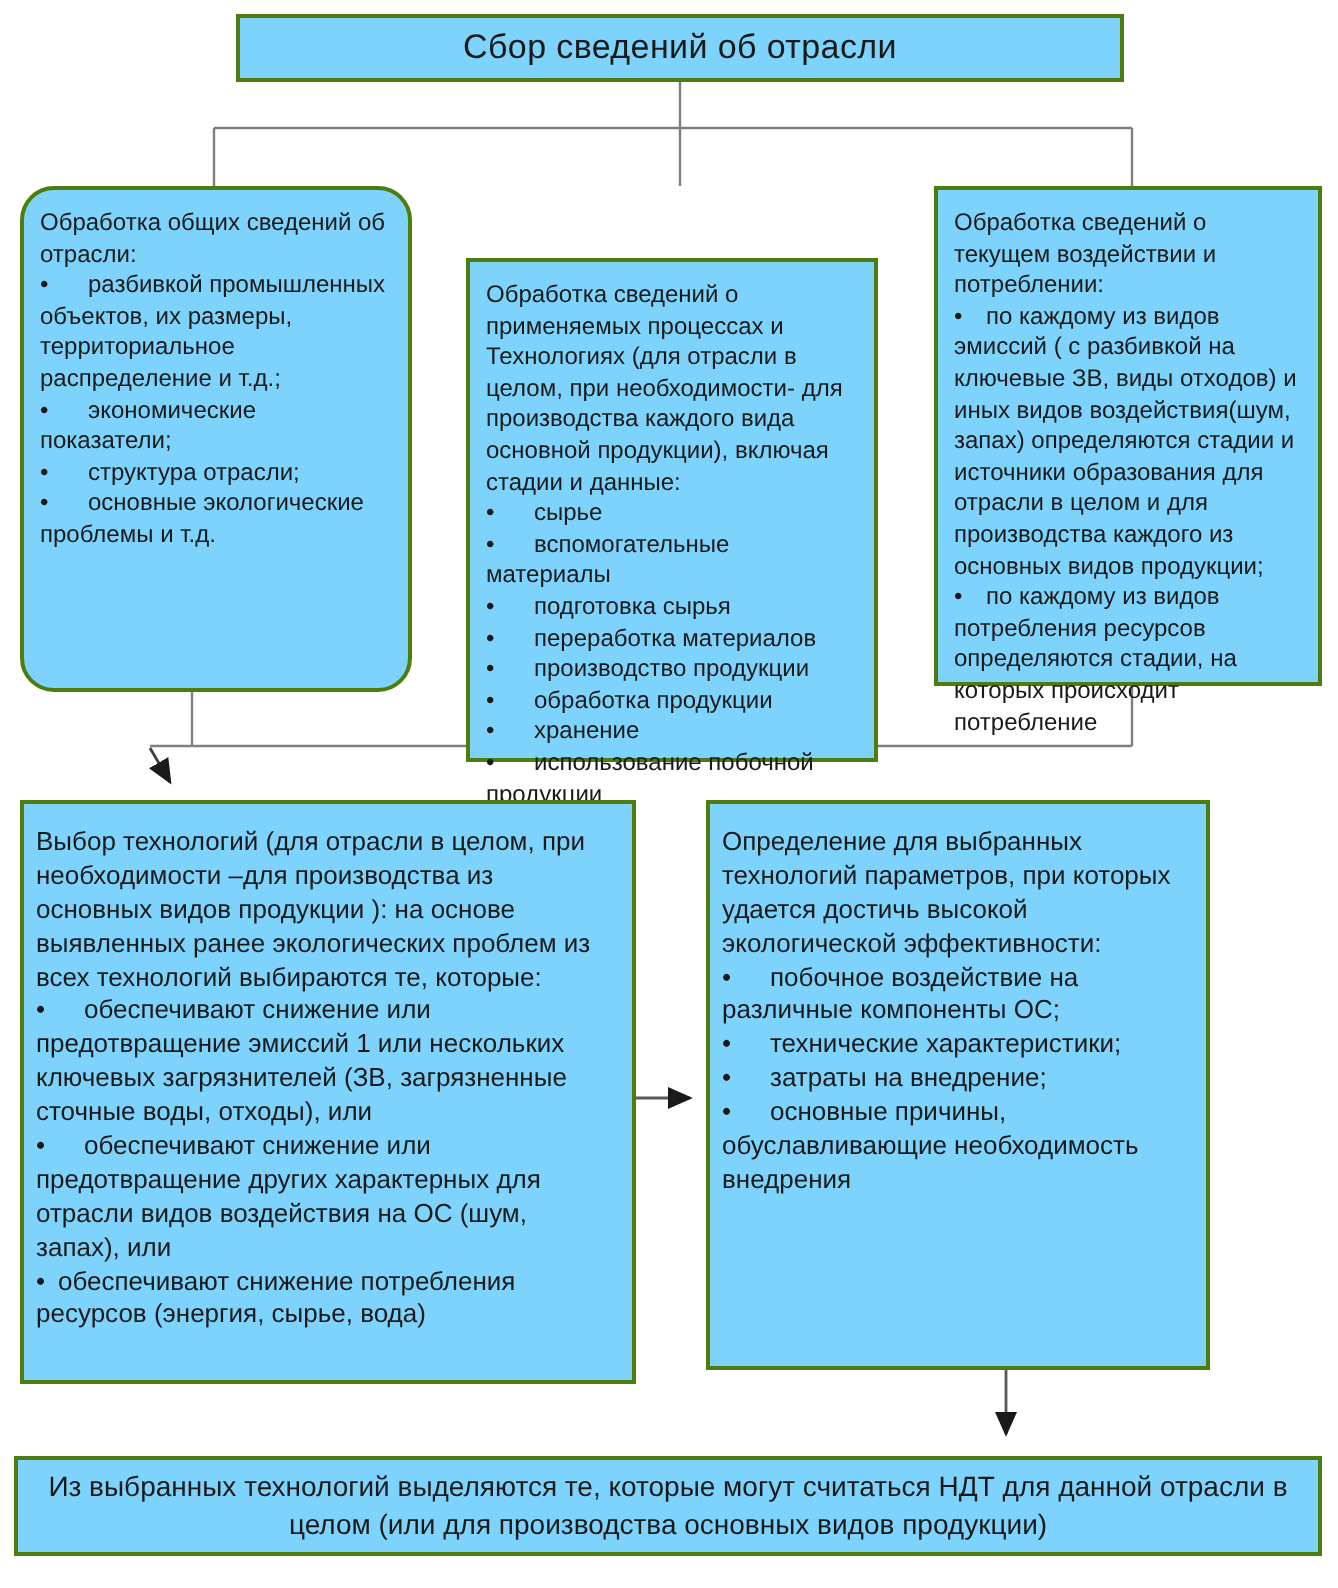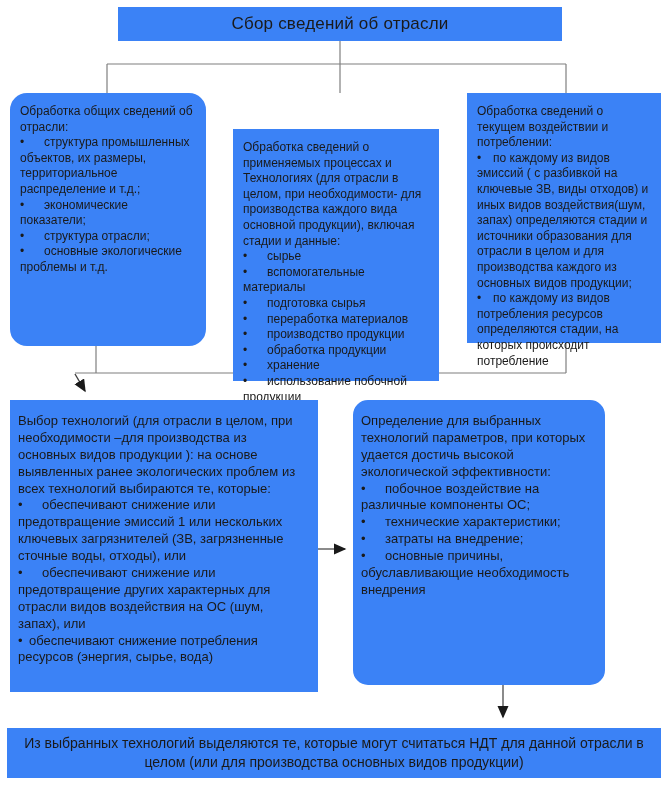--- a/index.html
+++ b/index.html
@@ -2,39 +2,39 @@
 <html><head>
 <meta charset="utf-8">
 <style>
   html,body{margin:0;padding:0;background:#fff;}
   #canvas{
     position:relative;width:669px;height:794px;background:#fff;
     font-family:"Liberation Sans","DejaVu Sans",sans-serif;color:#1a1a1a;
     overflow:hidden;
   }
   .box{
-    position:absolute;box-sizing:border-box;border:2px solid #3b82f6;background:#3b82f6;
+    position:absolute;box-sizing:border-box;border:2px solid #4d7c0f;background:#7dd3fc;
   }
   .topbox{padding:9px 7px 6px 8px;font-size:12px;line-height:1.3;}
   .midbox{padding:11px 9px 8px 6px;font-size:13px;line-height:1.3;}
   .intro{margin:0 0 0 0;}
   .bullets{margin:0;}
   .bi{margin:0;}
   .bm{display:inline-block;min-width:24px;}
   .bm-tight{min-width:11px;}
   #title-box{
     left:118px;top:7px;width:444px;height:34px;
     display:flex;align-items:center;justify-content:center;
     font-size:17px;letter-spacing:.2px;
   }
   #box-general{left:10px;top:93px;width:196px;height:253px;border-radius:17px;}
   #box-processes{left:233px;top:93px;width:206px;height:252px;margin-top:36px;}
   #box-impact{left:467px;top:93px;width:194px;height:250px;}
   #box-selection{left:10px;top:400px;width:308px;height:292px;}
-  #box-parameters{left:353px;top:400px;width:252px;height:285px;border-radius:15px;}
+  #box-parameters{left:353px;top:400px;width:252px;height:285px;}
   #box-final{
     left:7px;top:728px;width:654px;height:50px;
     display:flex;align-items:center;justify-content:center;text-align:center;
     font-size:14px;line-height:1.35;padding:14px 14px;
   }
   #connectors{position:absolute;left:0;top:0;pointer-events:none;}
 </style>
 </head>
 <body>
 
@@ -63,21 +63,21 @@
     <path d="M503,685 V717" stroke="#595959" stroke-width="1.4" fill="none" marker-end="url(#ah)"></path>
   </svg>
 
   <div class="box" id="title-box">
     <span>Сбор сведений об отрасли</span>
   </div>
 
   <div class="box topbox" id="box-general">
     <p class="intro">Обработка общих сведений об отрасли:</p>
     <div class="bullets">
-      <div class="bi"><span class="bm">•</span><span>структура промышленных объектов, их размеры, территориальное распределение и т.д.;</span></div>
+      <div class="bi"><span class="bm">•</span><span>разбивкой промышленных объектов, их размеры, территориальное распределение и т.д.;</span></div>
       <div class="bi"><span class="bm">•</span><span>экономические показатели;</span></div>
       <div class="bi"><span class="bm">•</span><span>структура отрасли;</span></div>
       <div class="bi"><span class="bm">•</span><span>основные экологические проблемы и т.д.</span></div>
     </div>
   </div>
 
   <div class="box topbox" id="box-processes">
     <p class="intro">Обработка сведений о применяемых процессах и Технологиях (для отрасли в целом, при необходимости- для производства каждого вида основной продукции), включая стадии и данные:</p>
     <div class="bullets">
       <div class="bi"><span class="bm">•</span><span>сырье</span></div>

